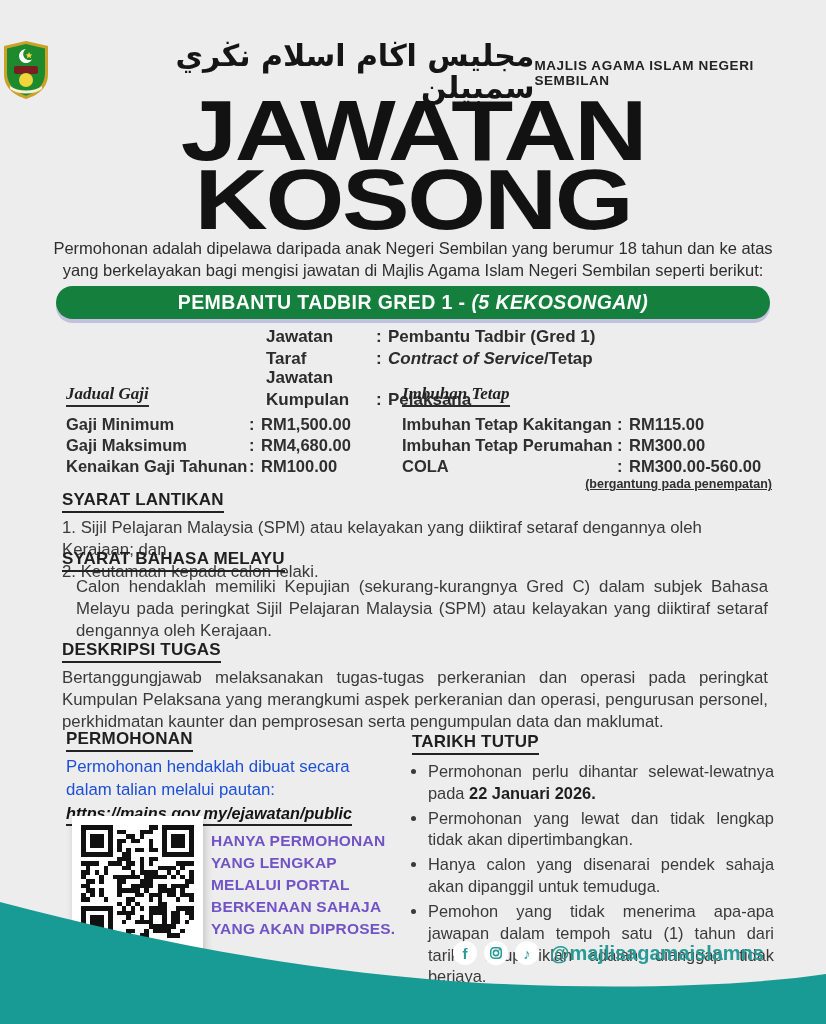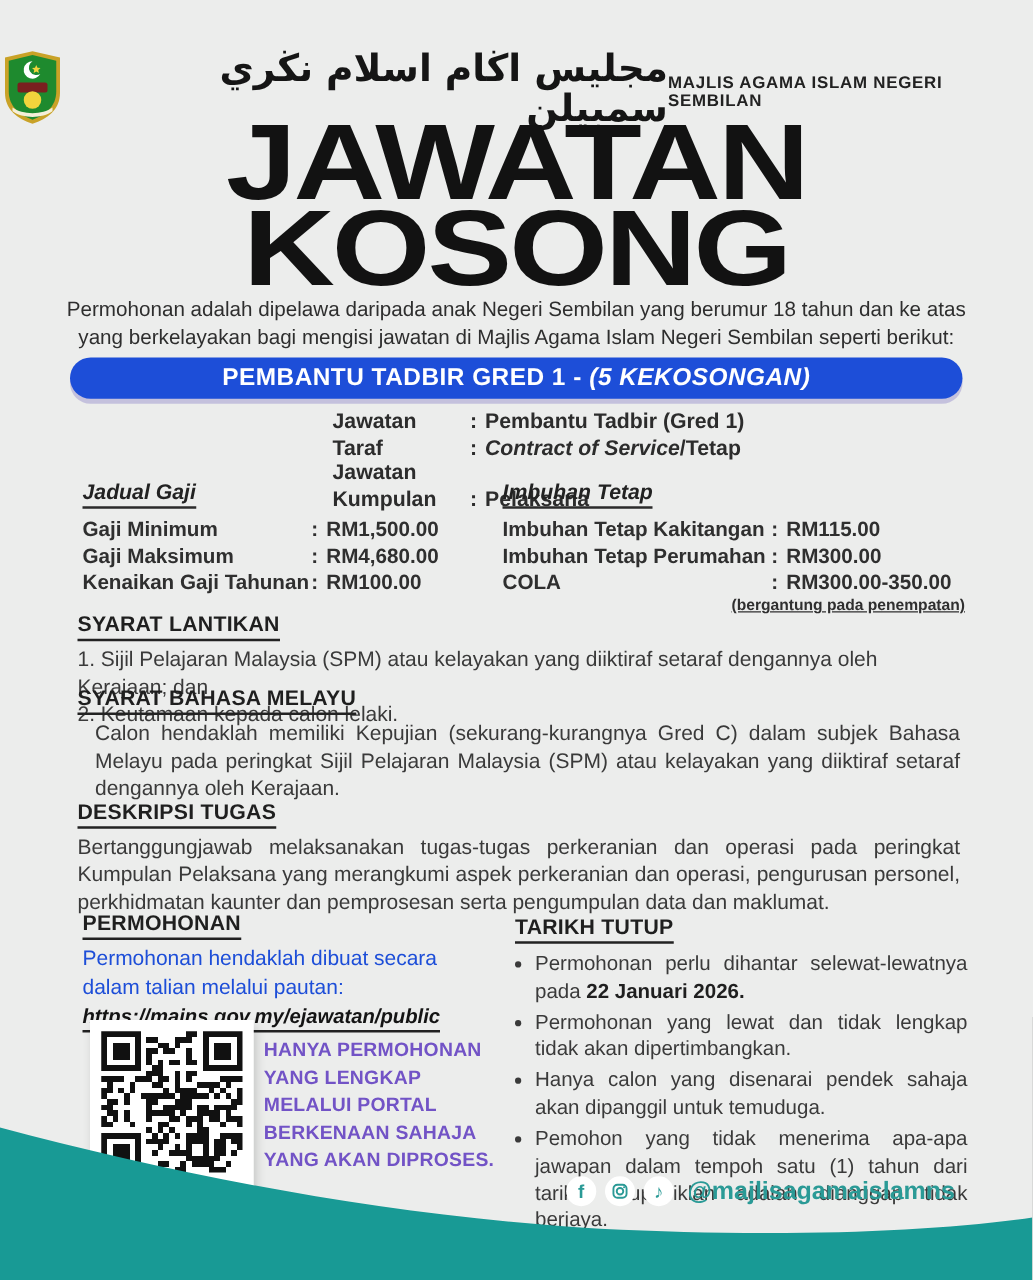--- a/index.html
+++ b/index.html
@@ -18,36 +18,36 @@
   .org-name{font-size:13.5px;font-weight:bold;letter-spacing:.6px;color:#222;margin-top:2px;}
 
   
   .title-block{top:96px;left:0;width:826px;text-align:center;color:#121212;}
   .title-line{display:block;font-weight:900;font-size:86px;line-height:.8;letter-spacing:-2px;transform:scaleX(1.18);transform-origin:center;}
 
   
   .intro{top:238px;left:0;width:826px;text-align:center;font-size:16.5px;line-height:1.32;color:#2e2e2e;}
 
   
-  .banner{top:286px;left:56px;width:714px;height:33px;background:#1d4ed8;border-radius:17px;
+  .banner{top:286px;left:56px;width:714px;height:33px;background:#15803d;border-radius:17px;
     display:flex;align-items:center;justify-content:center;color:#fff;font-weight:bold;font-size:19.5px;
     letter-spacing:.4px;box-shadow:0 4px 0 rgba(148,140,205,.45);}
   .banner .it{font-style:italic;margin-left:6px;}
 
   
   .job{top:327px;left:266px;font-size:17px;font-weight:bold;color:#2c2c2c;}
   .job .row{display:grid;grid-template-columns:110px 12px auto;line-height:1.15;margin-bottom:2px;}
   .it{font-style:italic;}
 
   
   .salary{top:384px;left:66px;width:706px;display:flex;}
   .sal-col-left{width:336px;flex:0 0 auto;}
   .sal-col-right{flex:1;}
   .sal-title{font-style:italic;font-weight:bold;font-size:17px;color:#222;
-    border-bottom:2px solid #2b2b2b;display:inline-block;padding-bottom:1px;margin-bottom:8px;}
+    border-bottom:2px solid #2b2b2b;display:inline-block;padding-bottom:1px;margin-bottom:8px;font-family:Liberation Serif, serif;}
   .sal-row{display:grid;font-size:16.5px;font-weight:bold;color:#2f2f2f;line-height:1.2;margin-bottom:1px;}
   .sal-col-left .sal-row{grid-template-columns:183px 12px auto;}
   .sal-col-right .sal-row{grid-template-columns:215px 12px auto;}
   .sal-note{font-size:12.5px;font-weight:bold;color:#2f2f2f;text-align:right;margin-top:0;text-decoration:underline;}
 
   
   .section{left:62px;width:706px;}
   .sec-title{font-size:17px;font-weight:bold;color:#1f1f1f;letter-spacing:.2px;
     border-bottom:2.5px solid #222;display:inline-block;padding-bottom:1px;margin-bottom:4px;}
   .sec-body{font-size:16.8px;line-height:1.3;color:#3a3a3a;text-align:justify;}
@@ -157,21 +157,21 @@
         <span>RM115.00</span>
       </div>
       <div class="sal-row">
         <span>Imbuhan Tetap Perumahan</span>
         <span>:</span>
         <span>RM300.00</span>
       </div>
       <div class="sal-row">
         <span>COLA</span>
         <span>:</span>
-        <span>RM300.00-350.00</span>
+        <span>RM300.00-560.00</span>
       </div>
       <div class="sal-note">(bergantung pada penempatan)</div>
     </div>
   </div>
 
   <div class="abs section" style="top:490px;">
     <span class="sec-title">SYARAT LANTIKAN</span>
     <ul class="plain-list">
       <li>1. Sijil Pelajaran Malaysia (SPM) atau kelayakan yang diiktiraf setaraf dengannya oleh Kerajaan; dan</li>
       <li>2. Keutamaan kepada calon lelaki.</li>

